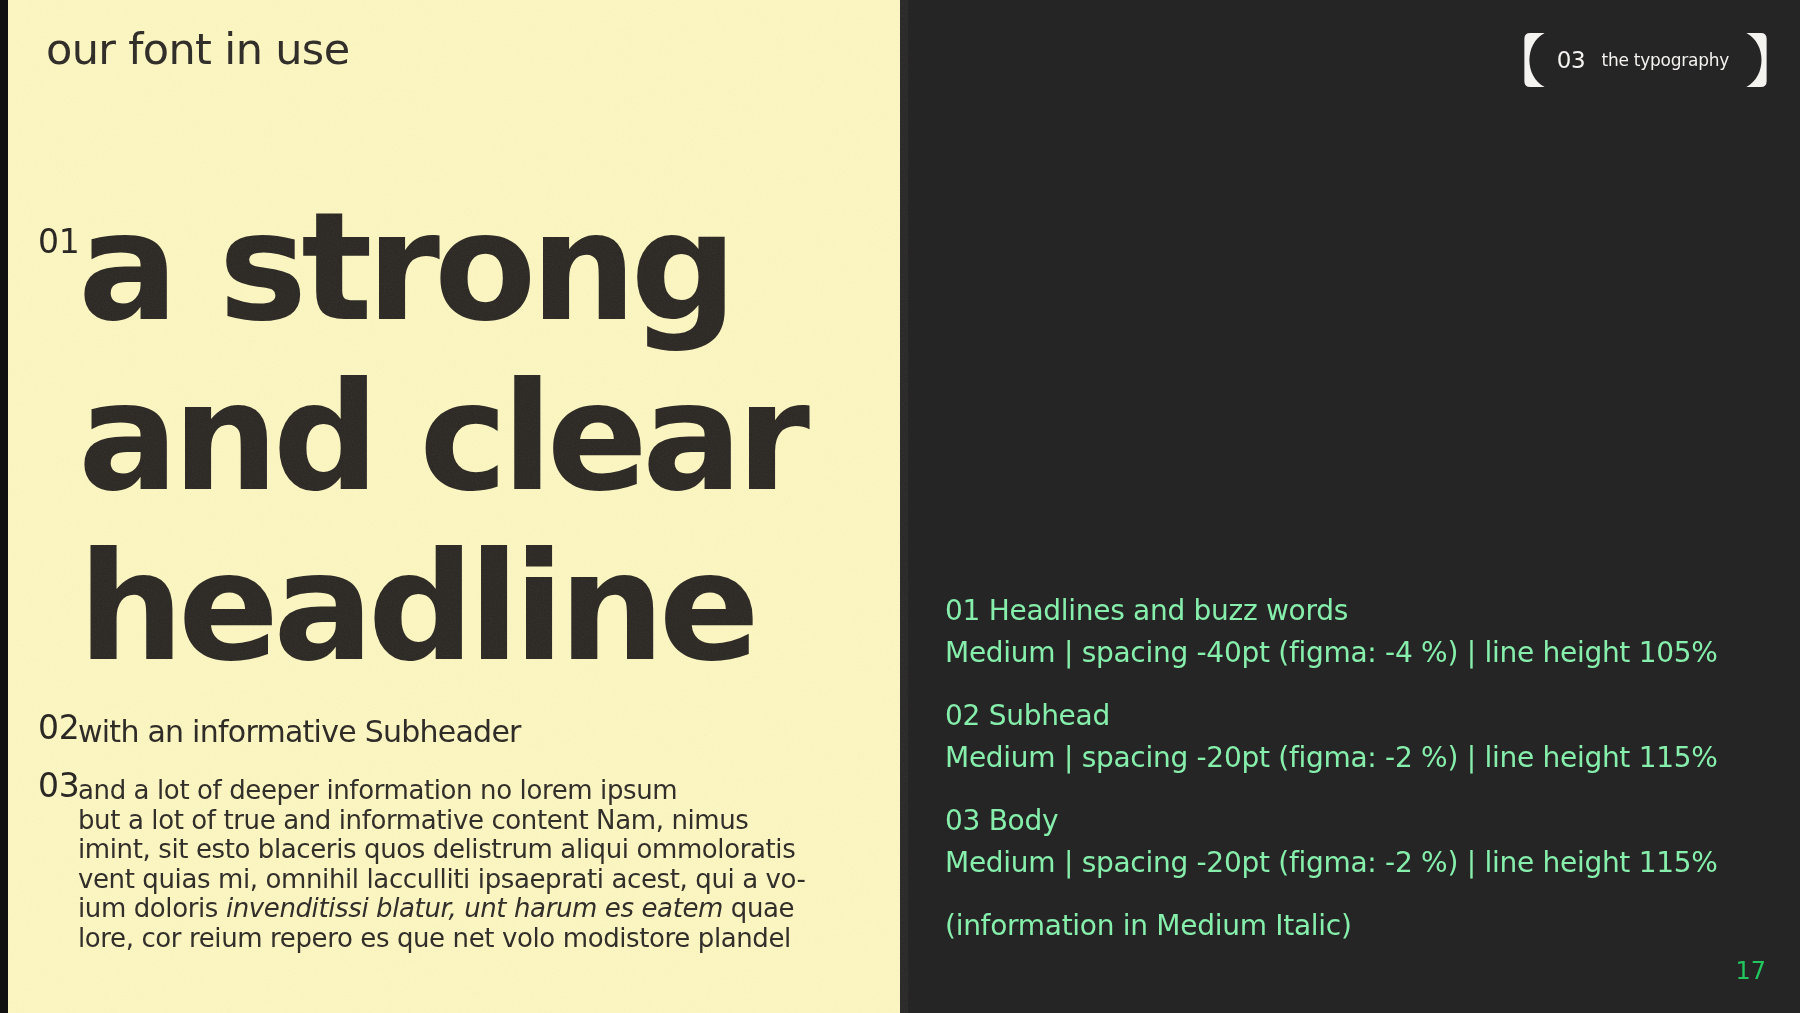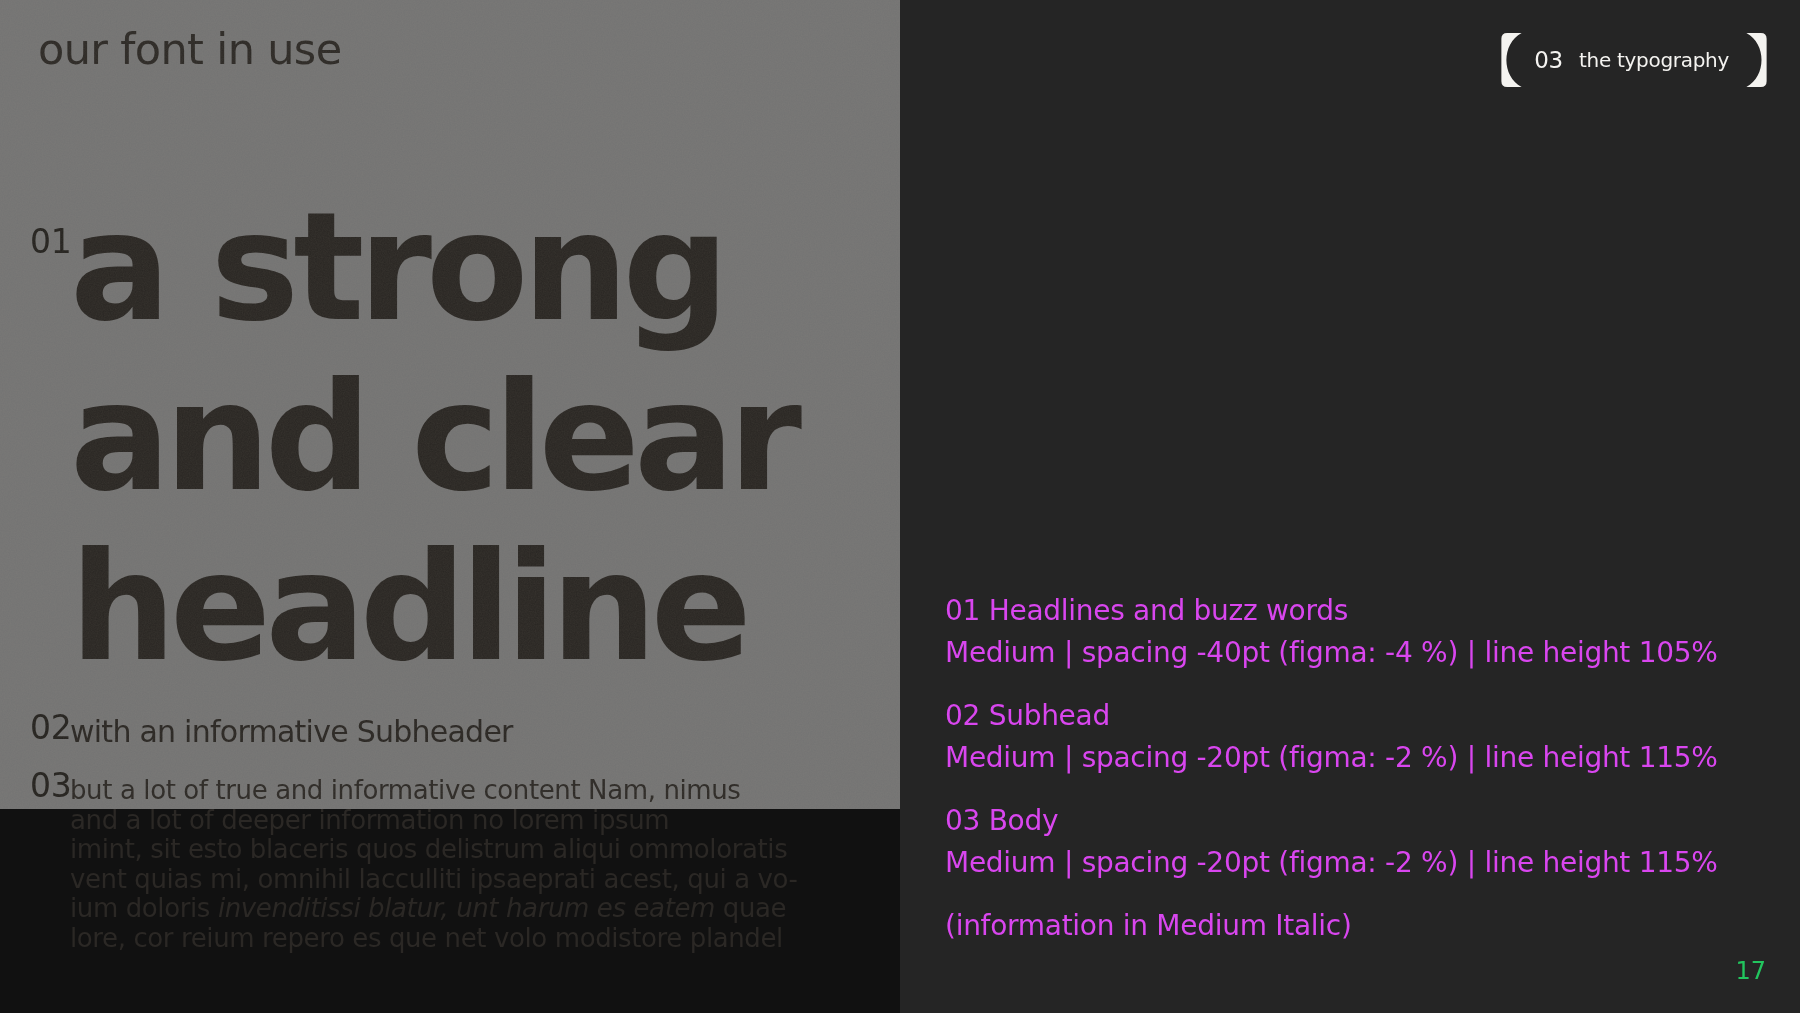--- a/index.html
+++ b/index.html
@@ -10,23 +10,23 @@
   .slide {
     position: relative;
     width: 1800px;
     height: 1013px;
     overflow: hidden;
     font-family: "DejaVu Sans", "Liberation Sans", sans-serif;
   }
   
   .panel-left {
     position: absolute;
-    left: 0; top: 0;
-    width: 900px; height: 809px;
-    background: #737373;
+    left: 8px; top: 0;
+    width: 900px; height: 1013px;
+    background: #fef9c3;
   }
   .noise-overlay {
     position: absolute;
     inset: 0;
     width: 100%; height: 100%;
     pointer-events: none;
     z-index: 5;
   }
   .kicker {
     position: absolute;
@@ -97,38 +97,38 @@
   }
   .badge .bracket { display: block; height: 54px; width: 21px; }
   .badge .bracket.flip { transform: scaleX(-1); }
   .badge-number {
     font-size: 23px;
     font-weight: 500;
     margin-left: 12px;
     letter-spacing: -0.01em;
   }
   .badge-label {
-    font-size: 20px;
+    font-size: 17px;
     font-weight: 500;
     margin-left: 16px;
     margin-right: 17px;
     letter-spacing: -0.015em;
   }
   .specs {
     position: absolute;
     left: 45px; top: 590px;
     width: 820px;
   }
   .spec-block { margin-bottom: 21px; }
   .spec-title, .spec-detail, .spec-note {
     font-size: 28px;
     font-weight: 500;
     line-height: 42px;
     letter-spacing: -0.01em;
-    color: #d946ef;
+    color: #86efac;
   }
   .page-number {
     position: absolute;
     right: 34px; bottom: 28px;
     font-size: 24px;
     font-weight: 500;
     color: #22c55e;
   }
 </style>
 </head>
@@ -145,22 +145,22 @@
       <span class="h-line">a strong</span>
       <span class="h-line">and clear</span>
       <span class="h-line">headline</span>
     </h1>
 
     <div class="index-num num-subhead">02</div>
     <div class="subheader">with an informative Subheader</div>
 
     <div class="index-num num-body">03</div>
     <div class="bodycopy">
+      <div class="body-line"><span>and a lot of deeper information no lorem ipsum</span><em></em><span></span></div>
       <div class="body-line"><span>but a lot of true and informative content Nam, nimus</span><em></em><span></span></div>
-      <div class="body-line"><span>and a lot of deeper information no lorem ipsum</span><em></em><span></span></div>
       <div class="body-line"><span>imint, sit esto blaceris quos delistrum aliqui ommoloratis</span><em></em><span></span></div>
       <div class="body-line"><span>vent quias mi, omnihil lacculliti ipsaeprati acest, qui a vo-</span><em></em><span></span></div>
       <div class="body-line"><span>ium doloris </span><em>invenditissi blatur, unt harum es eatem</em><span> quae</span></div>
       <div class="body-line"><span>lore, cor reium repero es que net volo modistore plandel</span><em></em><span></span></div>
     </div>
 
     <svg class="noise-overlay" xmlns="http://www.w3.org/2000/svg">
       <filter id="paperNoise" x="0" y="0" width="100%" height="100%">
         <feTurbulence type="fractalNoise" baseFrequency="0.85" numOctaves="2" stitchTiles="stitch" result="t"></feTurbulence>
         <feColorMatrix in="t" type="matrix" values="0 0 0 0 0.46  0 0 0 0 0.41  0 0 0 0 0.31  0 0 0 0.55 0"></feColorMatrix>

